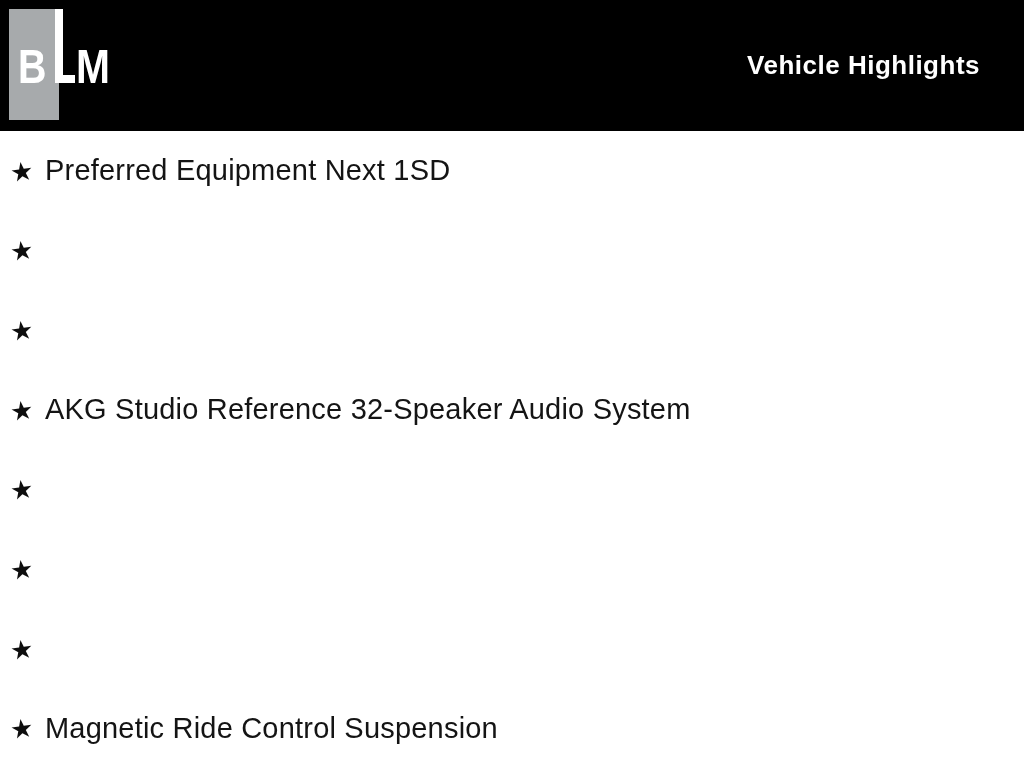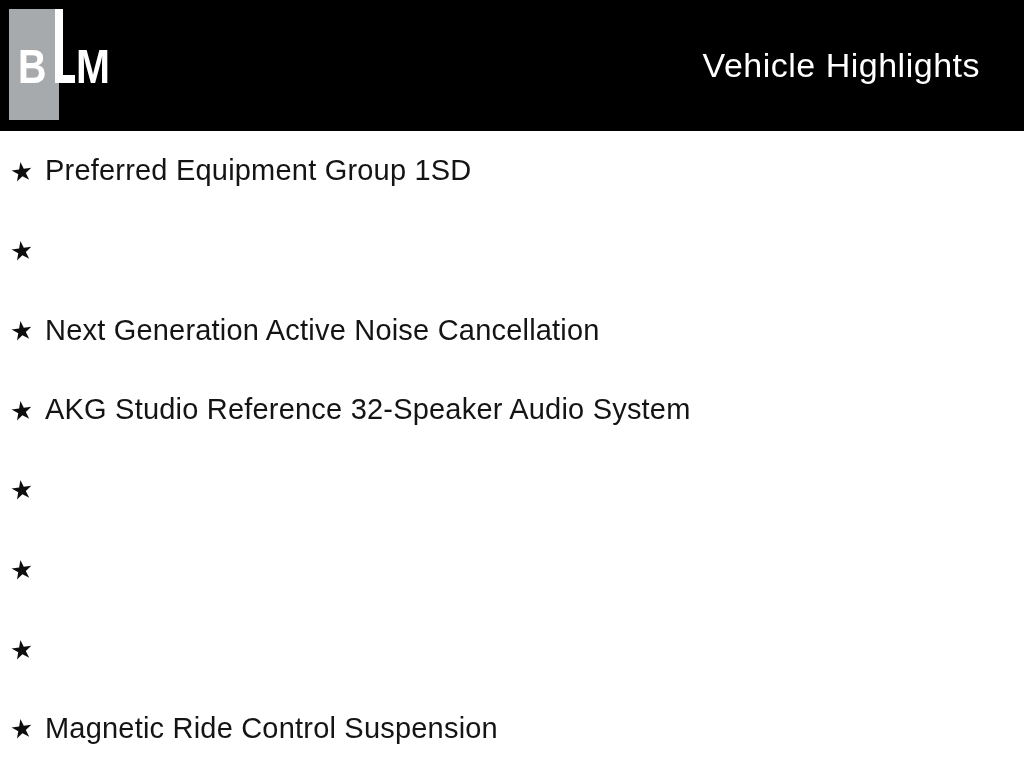--- a/index.html
+++ b/index.html
@@ -22,22 +22,22 @@
     width: 1024px;
     height: 131px;
     background: #000000;
     display: flex;
     align-items: center;
     justify-content: flex-end;
     padding-right: 44px;
   }
   .title {
     color: #ffffff;
-    font-size: 34px;
-    font-weight: 400;
+    font-size: 26px;
+    font-weight: 700;
     letter-spacing: 0.5px;
   }
 
   
   .logo {
     position: absolute;
     left: 0;
     top: 0;
     width: 130px;
     height: 131px;
@@ -122,28 +122,27 @@
       <div class="logo-l-stem"></div>
       <div class="logo-l-foot"></div>
       <span class="logo-letter logo-m">M</span>
     </div>
     <span class="title">Vehicle Highlights</span>
   </div>
 
   <div class="list">
     <div class="row">
       <span class="star">★</span>
-      <span class="item-text">Preferred Equipment Group 1SD</span>
+      <span class="item-text">Preferred Equipment Next 1SD</span>
     </div>
     <div class="row">
       <span class="star">★</span>
     </div>
     <div class="row">
       <span class="star">★</span>
-      <span class="item-text">Next Generation Active Noise Cancellation</span>
     </div>
     <div class="row">
       <span class="star">★</span>
       <span class="item-text">AKG Studio Reference 32-Speaker Audio System</span>
     </div>
     <div class="row">
       <span class="star">★</span>
     </div>
     <div class="row">
       <span class="star">★</span>

